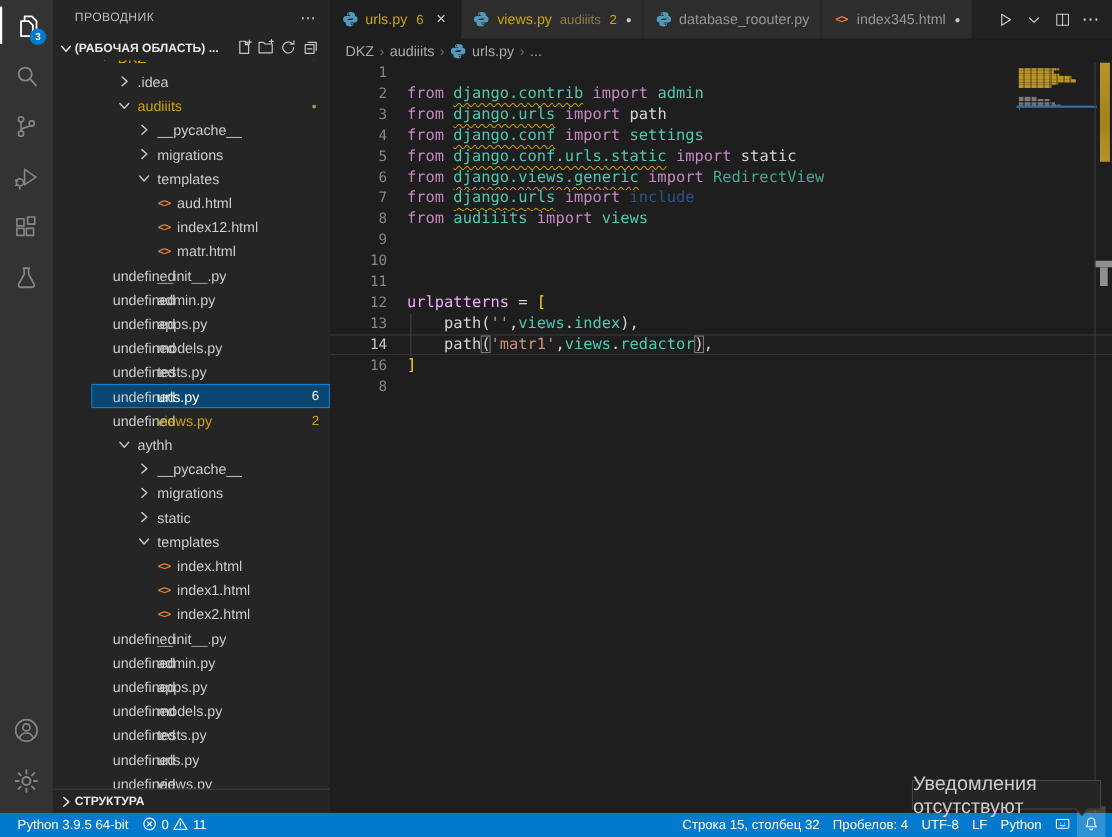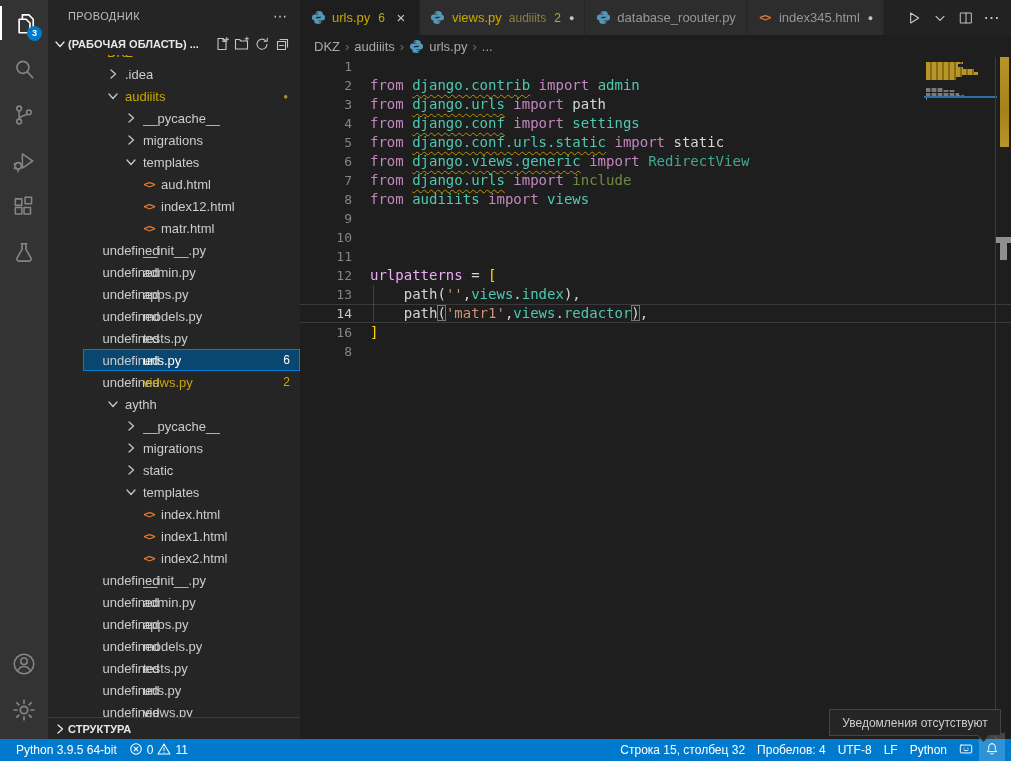--- a/index.html
+++ b/index.html
@@ -69,21 +69,21 @@
 
   #editor { position:absolute; top:57px; left:0; right:0; bottom:0; font-family:"DejaVu Sans Mono", monospace; font-size:14px; line-height:19px; }
   .cl { display:flex; height:19px; position:relative; }
   .cl .ln { width:52px; flex:none; text-align:right; color:#858585; font-size:13px; padding-right:0; }
   .cl .ct { flex:1; margin-left:18px; white-space:pre; position:relative; }
   .cl.cur { box-shadow:inset 0 1px 0 #3a3a3a, inset 0 -1px 0 #3a3a3a; }
   .cl.cur .ln { color:#c6c6c6; }
   .cl.g .ct::before { content:""; position:absolute; left:3px; top:0; bottom:0; width:1px; background:#404040; }
   .tk-pl { color:#d4d4d4; } .tk-kw { color:#c586c0; } .tk-mod { color:#4ec9b0; }
   .tk-fn { color:#d4d4d4; } .tk-var { color:#f0abfc; } .tk-str { color:#ce9178; }
-  .tk-brk { color:#ffd700; } .tk-dim { color:#bef264; opacity:.5; } .tk-dim2 { opacity:.8; }
+  .tk-brk { color:#ffd700; } .tk-dim { color:#3b82f6; opacity:.5; } .tk-dim2 { opacity:.8; }
   .tk-sq { text-decoration:underline wavy #b89500 1px; text-underline-offset:4px; }
   .tk-match { outline:1px solid rgba(150,150,150,.75); outline-offset:-1px; }
 
   
   #minimap { position:absolute; top:0; right:15px; width:72px; bottom:0; pointer-events:none; }
   .mm-bar { position:absolute; left:2px; height:2px; }
   .mm-warn { background:repeating-linear-gradient(90deg,#b8952a 0 4px,#8a6d12 4px 6px); height:2.6px; }
   .mm-code { background:repeating-linear-gradient(90deg,#8a8a8a 0 4px,#4a4a4a 4px 6px); opacity:.85; }
   #mm-cursorline { position:absolute; left:0; right:-1px; height:2px; background:#2f6fa7; }
   #mm-border { position:absolute; top:0; bottom:0; right:15px; width:1px; background:#3a3a3a; pointer-events:none; }
@@ -95,21 +95,21 @@
   
   #statusbar { position:absolute; left:0; top:739px; width:1011px; height:22px; background:#007acc; color:#ffffff; display:flex; align-items:center; font-size:12px; z-index:6; }
   .sb-group { display:flex; align-items:center; height:100%; }
   #sb-left { padding-left:10px; }
   #sb-right { margin-left:auto; padding-right:6px; }
   .sb-item { display:flex; align-items:center; gap:4px; padding:17px 6px; height:100%; cursor:pointer; white-space:nowrap; }
   .sb-item svg { width:14px; height:14px; }
   .sb-item.hl { background:rgba(255,255,255,.18); }
 
   
-  #notif-tooltip { position:absolute; left:829px; top:709px; width:172px; height:27px; background:#252526; border:1px solid #454545; color:#cccccc; font-size:12px; display:flex; align-items:center; justify-content:center; z-index:7; }
+  #notif-tooltip { position:absolute; left:829px; top:709px; width:172px; height:27px; background:#252526; border:1px solid #454545; color:#cccccc; font-size:18px; display:flex; align-items:center; justify-content:center; z-index:7; }
   #notif-tooltip::after { content:""; position:absolute; right:12px; bottom:-5px; width:8px; height:8px; background:#252526; border-right:1px solid #454545; border-bottom:1px solid #454545; transform:rotate(45deg); }
 </style>
 </head>
 <body>
 
 <div id="app">
 
   <div id="activitybar">
     <div id="ab-top">
         <div class="ab-item active">

